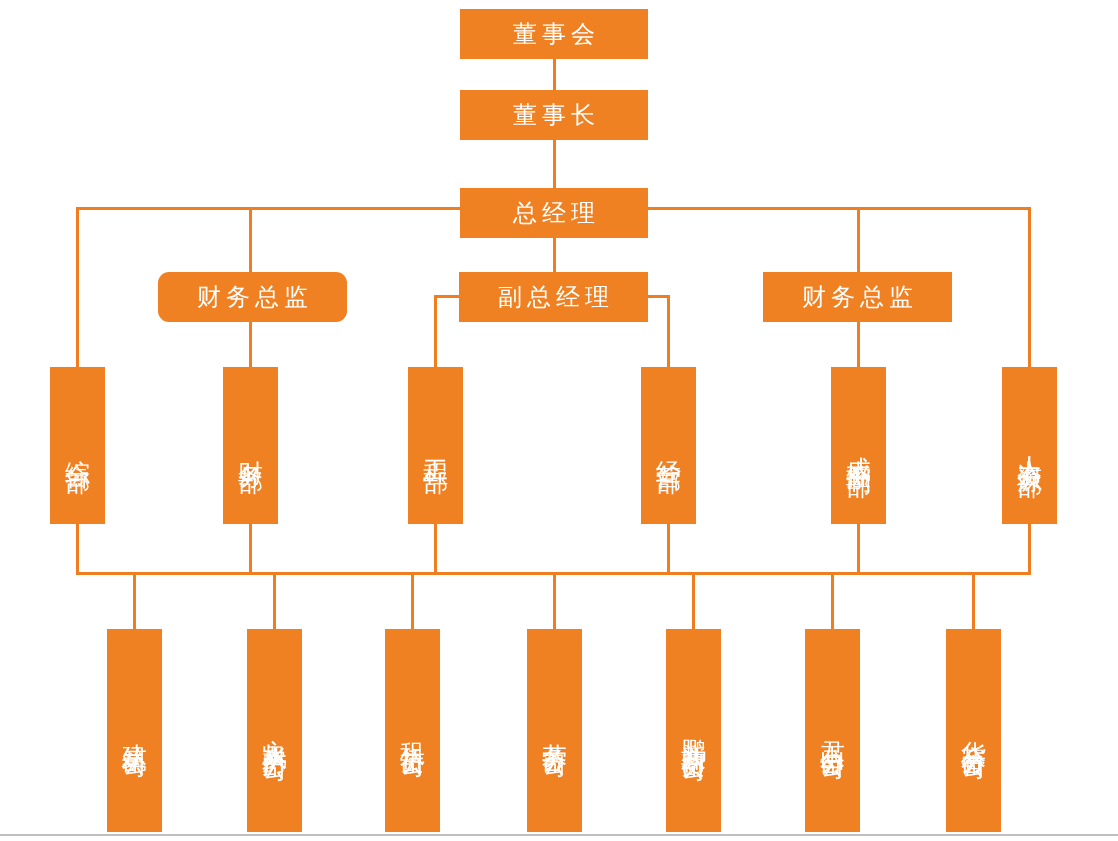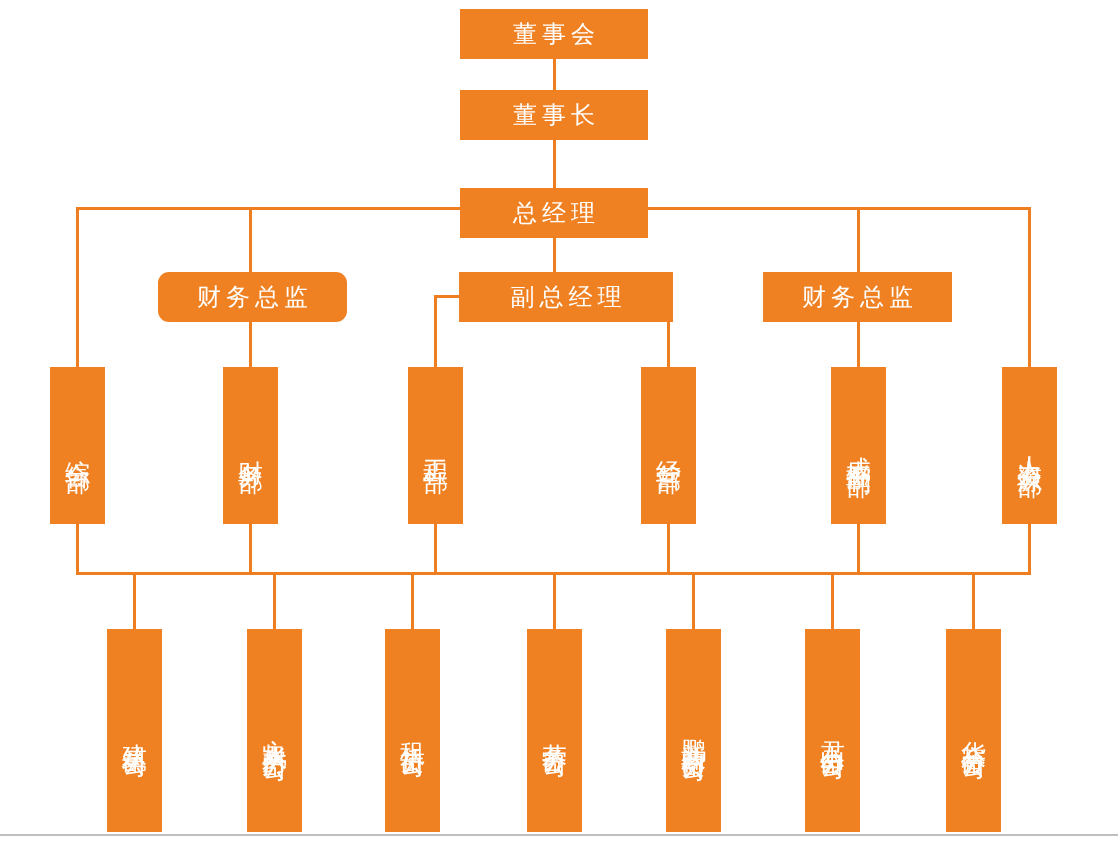--- a/index.html
+++ b/index.html
@@ -71,21 +71,21 @@
   <div class="node hbox" style="left:460px;top:90px;">
       <span>董事长</span>
     </div>
   <div class="node hbox" style="left:460px;top:188px;">
       <span>总经理</span>
     </div>
 
   <div class="node hbox" style="left:158px;top:272px;width:189px;border-radius:11px;">
       <span>财务总监</span>
     </div>
-  <div class="node hbox" style="left:459px;top:272px;width:214px;">
+  <div class="node hbox" style="left:459px;top:272px;width:189px;">
       <span>副总经理</span>
     </div>
   <div class="node hbox" style="left:763px;top:272px;width:189px;">
       <span>财务总监</span>
     </div>
 
   <div class="node vbox dept" style="left:50px;">
       <span>综合部</span>
     </div>
   <div class="node vbox dept" style="left:223px;">

